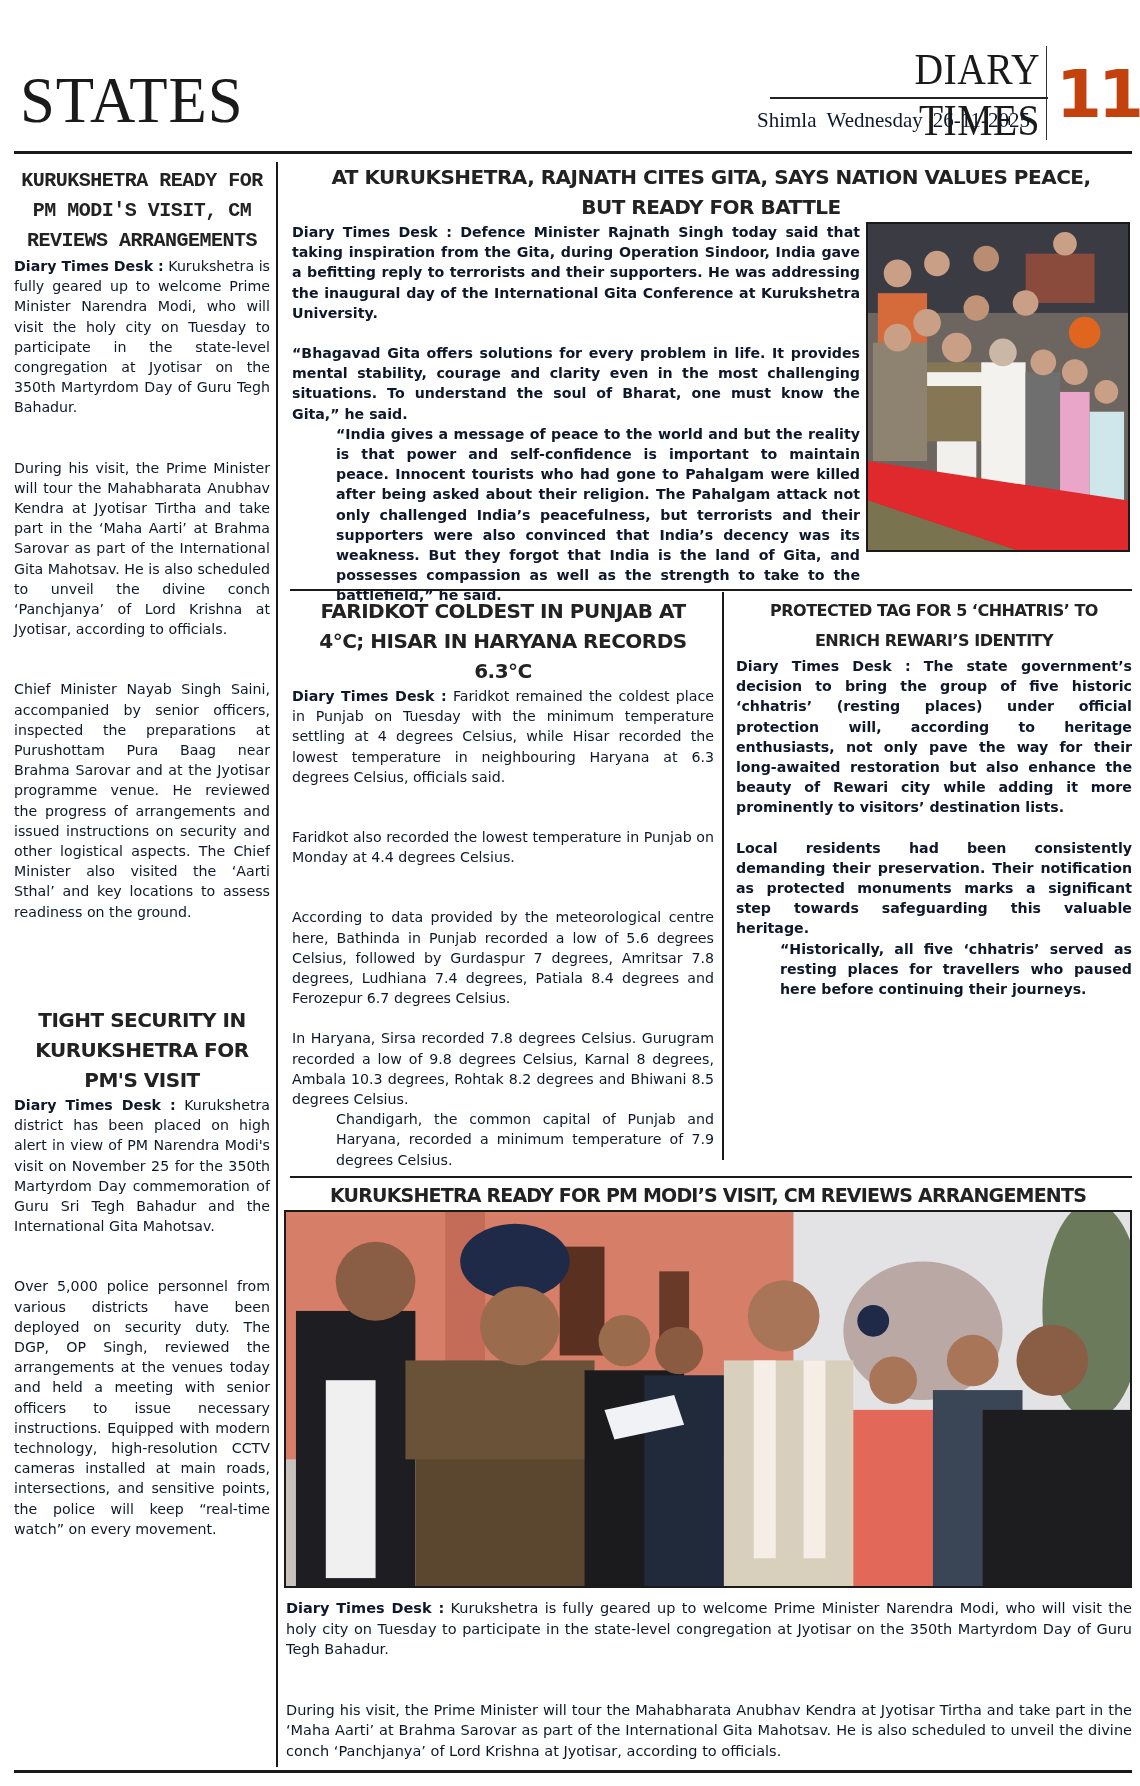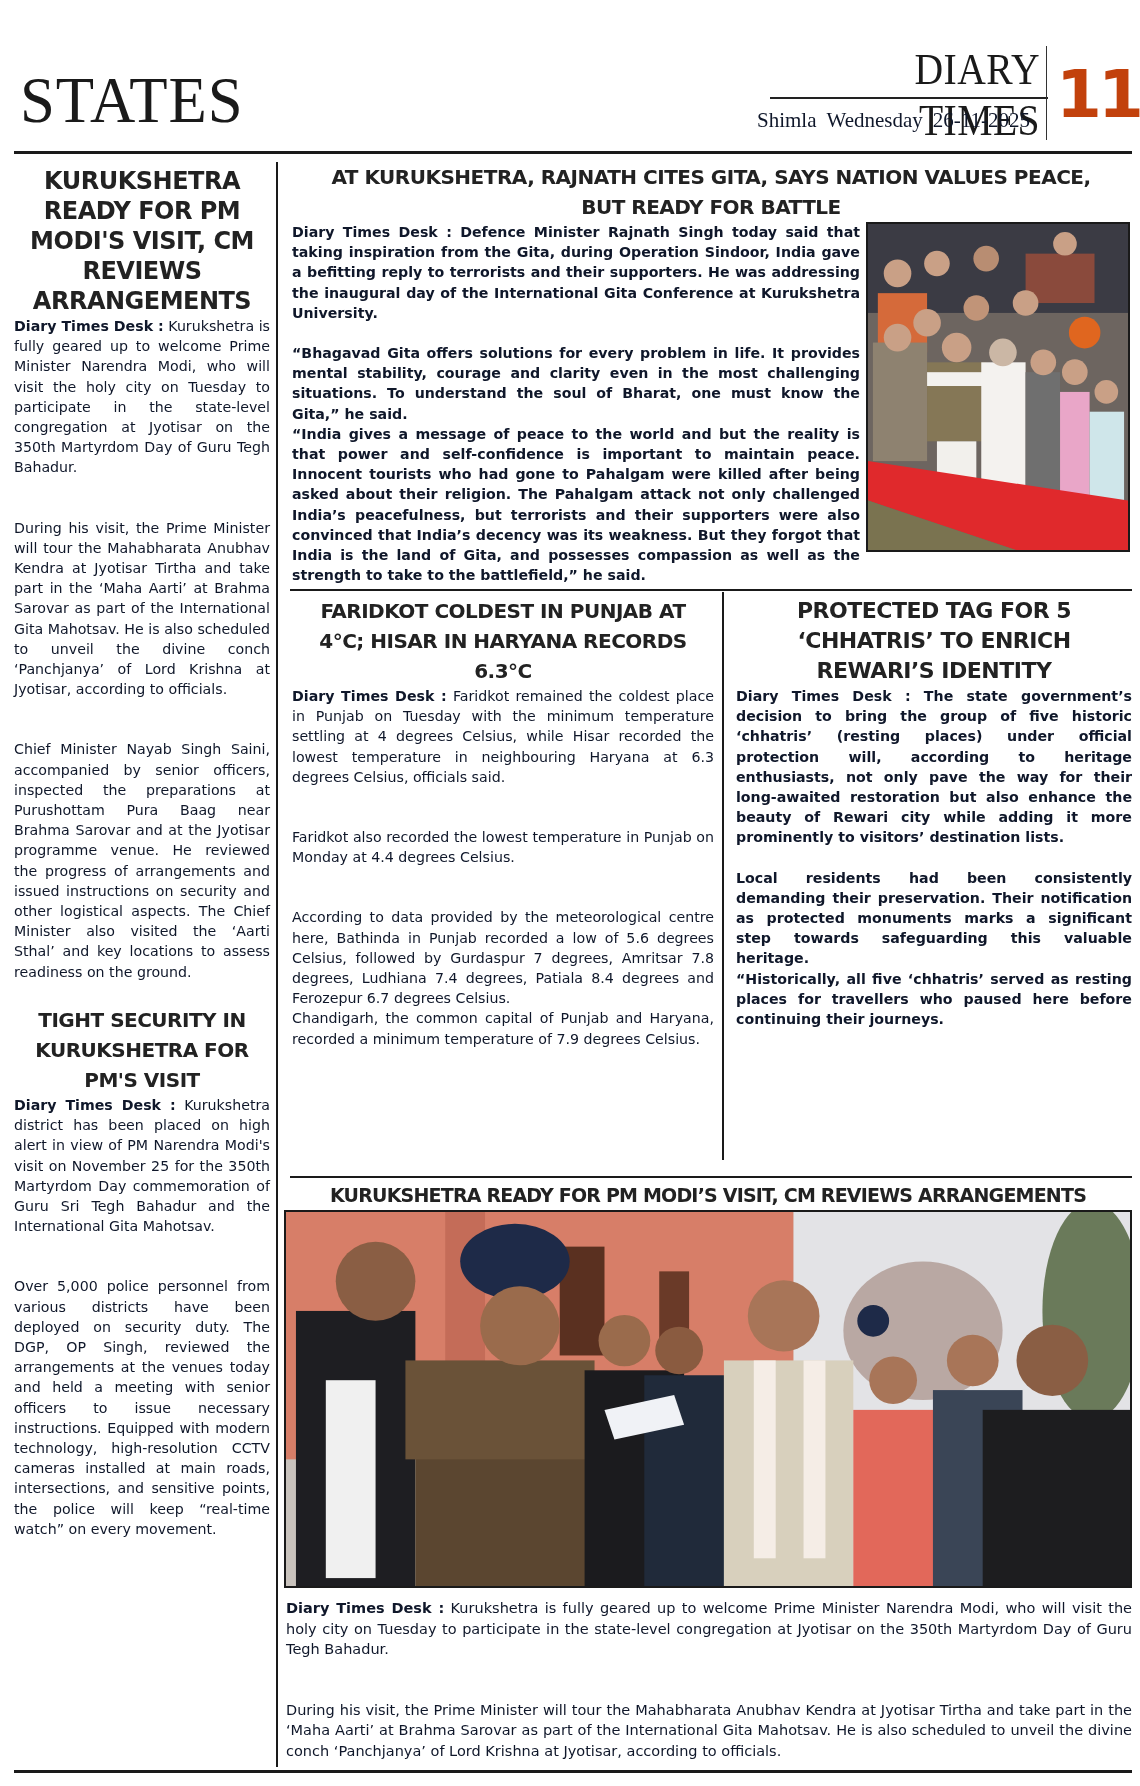--- a/index.html
+++ b/index.html
@@ -20,21 +20,21 @@
 
   
   .vsep { background: #1a1a1a; width: 2px; }
 
   .hl { font-family: "DejaVu Sans", sans-serif; font-weight: bold; text-align: center; color: #222; letter-spacing: -0.5px; }
   .body { font-family: "DejaVu Sans", sans-serif; font-size: 14.2px; line-height: 20.2px; text-align: justify; color: #0f172a; }
   .body.bold { font-weight: bold; }
   .body p { margin: 0; }
   .body p + p { margin-top: 40px; }
   .body .gap20 { margin-top: 20px !important; }
-  .body .gap0 { margin-top: 0 !important; }
+  .body .gap0 { margin-top: 0 !important; margin-left: 44px; }
   .lead { font-weight: bold; }
 
   
   .col-left { left: 14px; width: 256px; }
 
   
   .photo { overflow: hidden; border: 2px solid #1a1a1a; }
   .photo svg { display: block; width: 100%; height: 100%; }
 
   .hrule { height: 2px; background: #1a1a1a; }
@@ -49,21 +49,21 @@
   <span>Shimla</span><span>Wednesday</span><span>26-11-2025</span>
 </div>
 <div class="abs vbar-top"></div>
 <div class="abs page-no">11</div>
 <div class="abs top-rule"></div>
 
 <div class="abs vsep" style="left:276px; top:162px; height:1605px;"></div>
 <div class="abs vsep" style="left:722px; top:592px; height:568px;"></div>
 
 <article class="abs col-left" style="top:166px;">
-  <h2 class="hl" style="font-size:24px; line-height:30px; padding:0 6px;">KURUKSHETRA READY FOR PM MODI'S VISIT, CM REVIEWS ARRANGEMENTS</h2>
+  <h2 class="hl" style="font-size:20px; line-height:30px; padding:0 6px;font-family:Liberation Mono, monospace;">KURUKSHETRA READY FOR PM MODI'S VISIT, CM REVIEWS ARRANGEMENTS</h2>
   <div class="body" style="margin-top:0;">
     <p><span class="lead">Diary Times Desk :</span> <span>Kurukshetra is fully geared up to welcome Prime Minister Narendra Modi, who will visit the holy city on Tuesday to participate in the state-level congregation at Jyotisar on the 350th Martyrdom Day of Guru Tegh Bahadur.</span></p>
     <p>During his visit, the Prime Minister will tour the Mahabharata Anubhav Kendra at Jyotisar Tirtha and take part in the ‘Maha Aarti’ at Brahma Sarovar as part of the International Gita Mahotsav. He is also scheduled to unveil the divine conch ‘Panchjanya’ of Lord Krishna at Jyotisar, according to officials.</p>
     <p>Chief Minister Nayab Singh Saini, accompanied by senior officers, inspected the preparations at Purushottam Pura Baag near Brahma Sarovar and at the Jyotisar programme venue. He reviewed the progress of arrangements and issued instructions on security and other logistical aspects. The Chief Minister also visited the ‘Aarti Sthal’ and key locations to assess readiness on the ground.</p>
   </div>
 </article>
 
 <article class="abs col-left" style="top:1005px;">
   <h2 class="hl" style="font-size:20px; line-height:30px; padding:0 2px;">TIGHT SECURITY IN KURUKSHETRA FOR PM'S VISIT</h2>
   <div class="body">
@@ -115,26 +115,27 @@
 </div>
 
 <div class="abs hrule" style="left:290px; top:589px; width:842px;"></div>
 
 <article class="abs" style="left:292px; top:596px; width:422px;">
   <h2 class="hl" style="font-size:20px; line-height:30px; padding:0 12px;">FARIDKOT COLDEST IN PUNJAB AT 4°C; HISAR IN HARYANA RECORDS 6.3°C</h2>
   <div class="body">
     <p><span class="lead">Diary Times Desk :</span> <span>Faridkot remained the coldest place in Punjab on Tuesday with the minimum temperature settling at 4 degrees Celsius, while Hisar recorded the lowest temperature in neighbouring Haryana at 6.3 degrees Celsius, officials said.</span></p>
     <p>Faridkot also recorded the lowest temperature in Punjab on Monday at 4.4 degrees Celsius.</p>
     <p>According to data provided by the meteorological centre here, Bathinda in Punjab recorded a low of 5.6 degrees Celsius, followed by Gurdaspur 7 degrees, Amritsar 7.8 degrees, Ludhiana 7.4 degrees, Patiala 8.4 degrees and Ferozepur 6.7 degrees Celsius.</p>
+    <p class="gap20">In Haryana, Sirsa recorded 7.8 degrees Celsius. Gurugram recorded a low of 9.8 degrees Celsius, Karnal 8 degrees, Ambala 10.3 degrees, Rohtak 8.2 degrees and Bhiwani 8.5 degrees Celsius.</p>
     <p class="gap0">Chandigarh, the common capital of Punjab and Haryana, recorded a minimum temperature of 7.9 degrees Celsius.</p>
   </div>
 </article>
 
 <article class="abs" style="left:736px; top:596px; width:396px;">
-  <h2 class="hl" style="font-size:22px; line-height:30px; padding:0 4px;">PROTECTED TAG FOR 5 ‘CHHATRIS’ TO ENRICH REWARI’S IDENTITY</h2>
+  <h2 class="hl" style="font-size:16px; line-height:30px; padding:0 4px;">PROTECTED TAG FOR 5 ‘CHHATRIS’ TO ENRICH REWARI’S IDENTITY</h2>
   <div class="body bold">
     <p><span class="lead">Diary Times Desk :</span> <span>The state government’s decision to bring the group of five historic ‘chhatris’ (resting places) under official protection will, according to heritage enthusiasts, not only pave the way for their long-awaited restoration but also enhance the beauty of Rewari city while adding it more prominently to visitors’ destination lists.</span></p>
     <p class="gap20">Local residents had been consistently demanding their preservation. Their notification as protected monuments marks a significant step towards safeguarding this valuable heritage.</p>
     <p class="gap0">“Historically, all five ‘chhatris’ served as resting places for travellers who paused here before continuing their journeys.</p>
   </div>
 </article>
 
 <div class="abs hrule" style="left:290px; top:1176px; width:842px;"></div>
 
 <article class="abs" style="left:284px; top:1180px; width:848px;">

